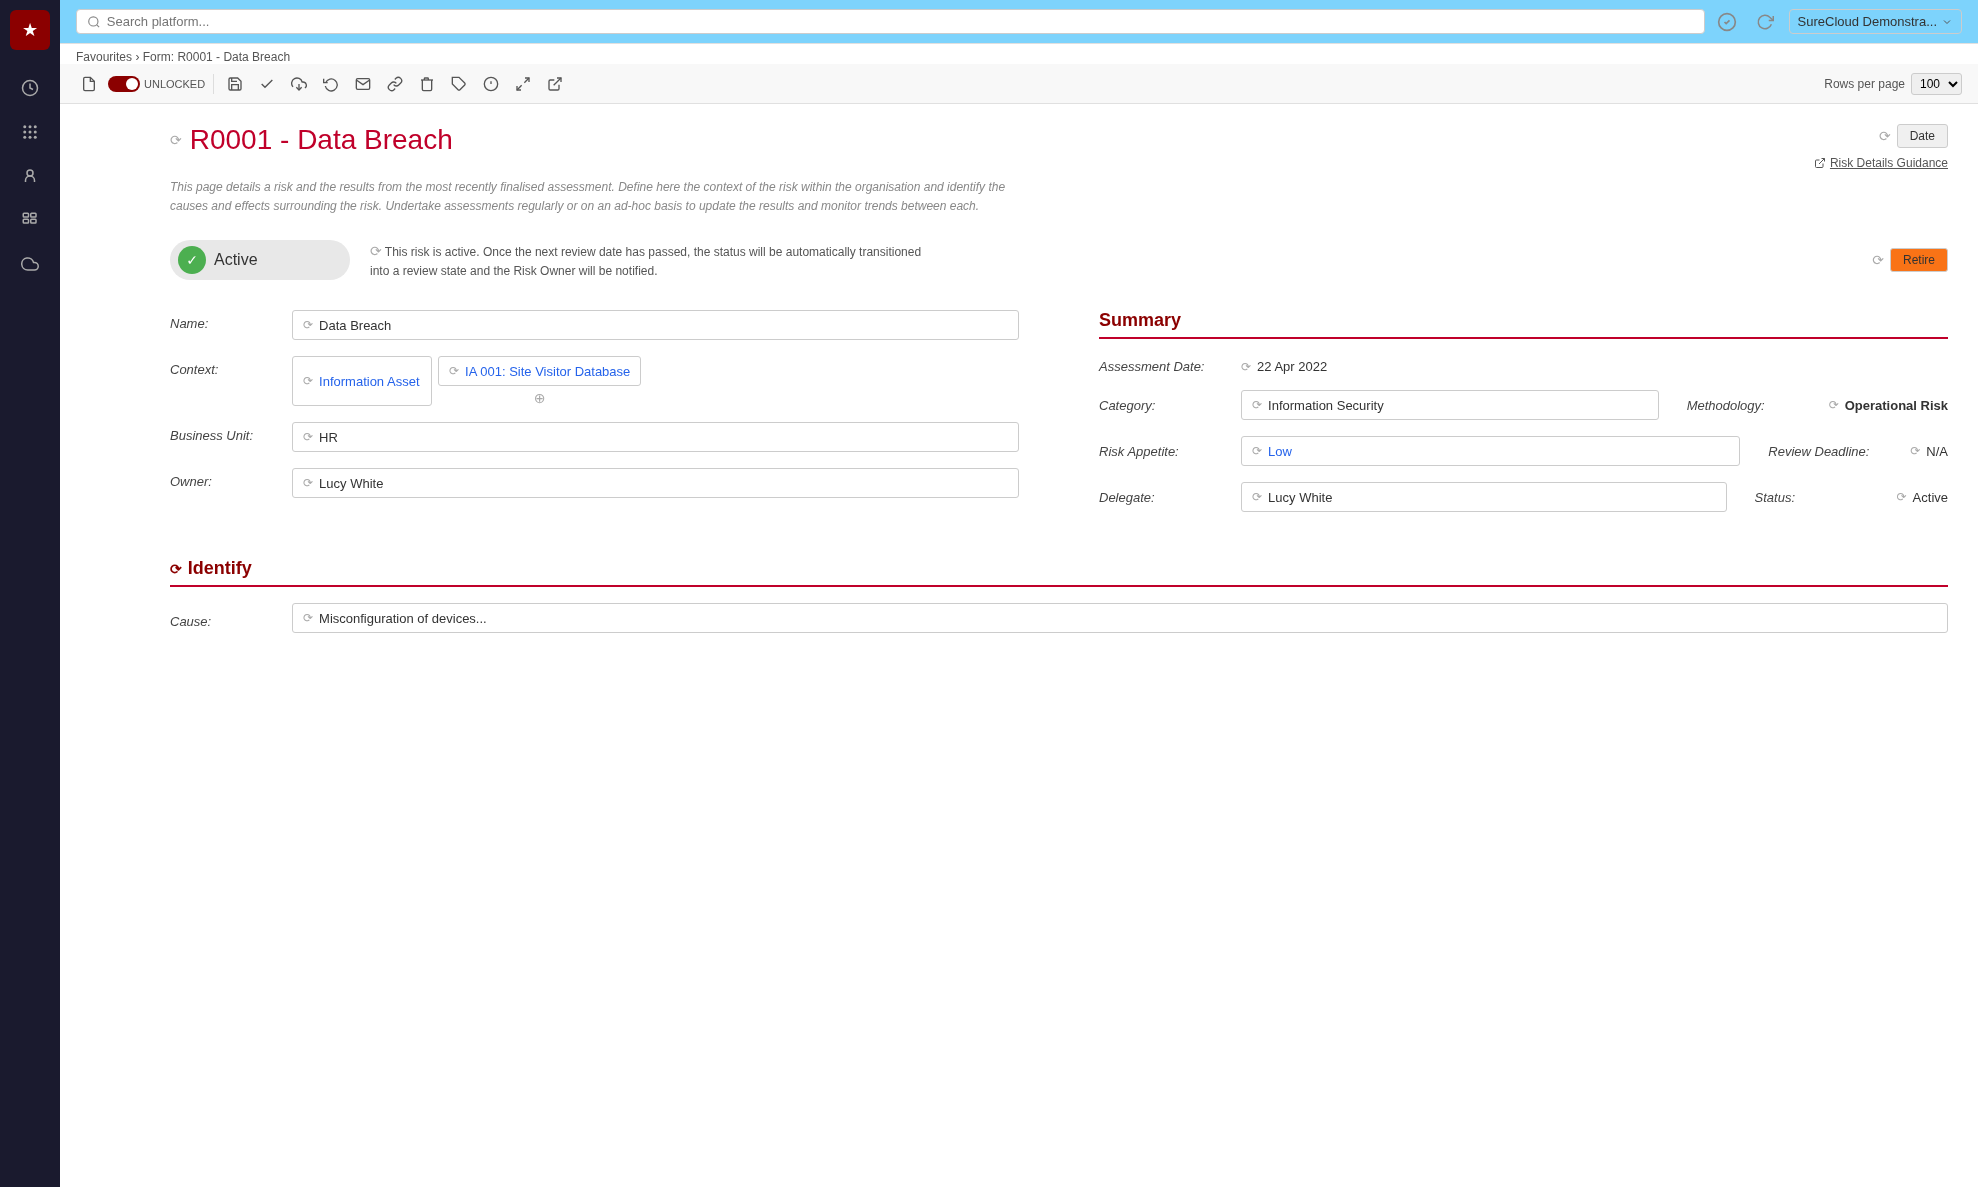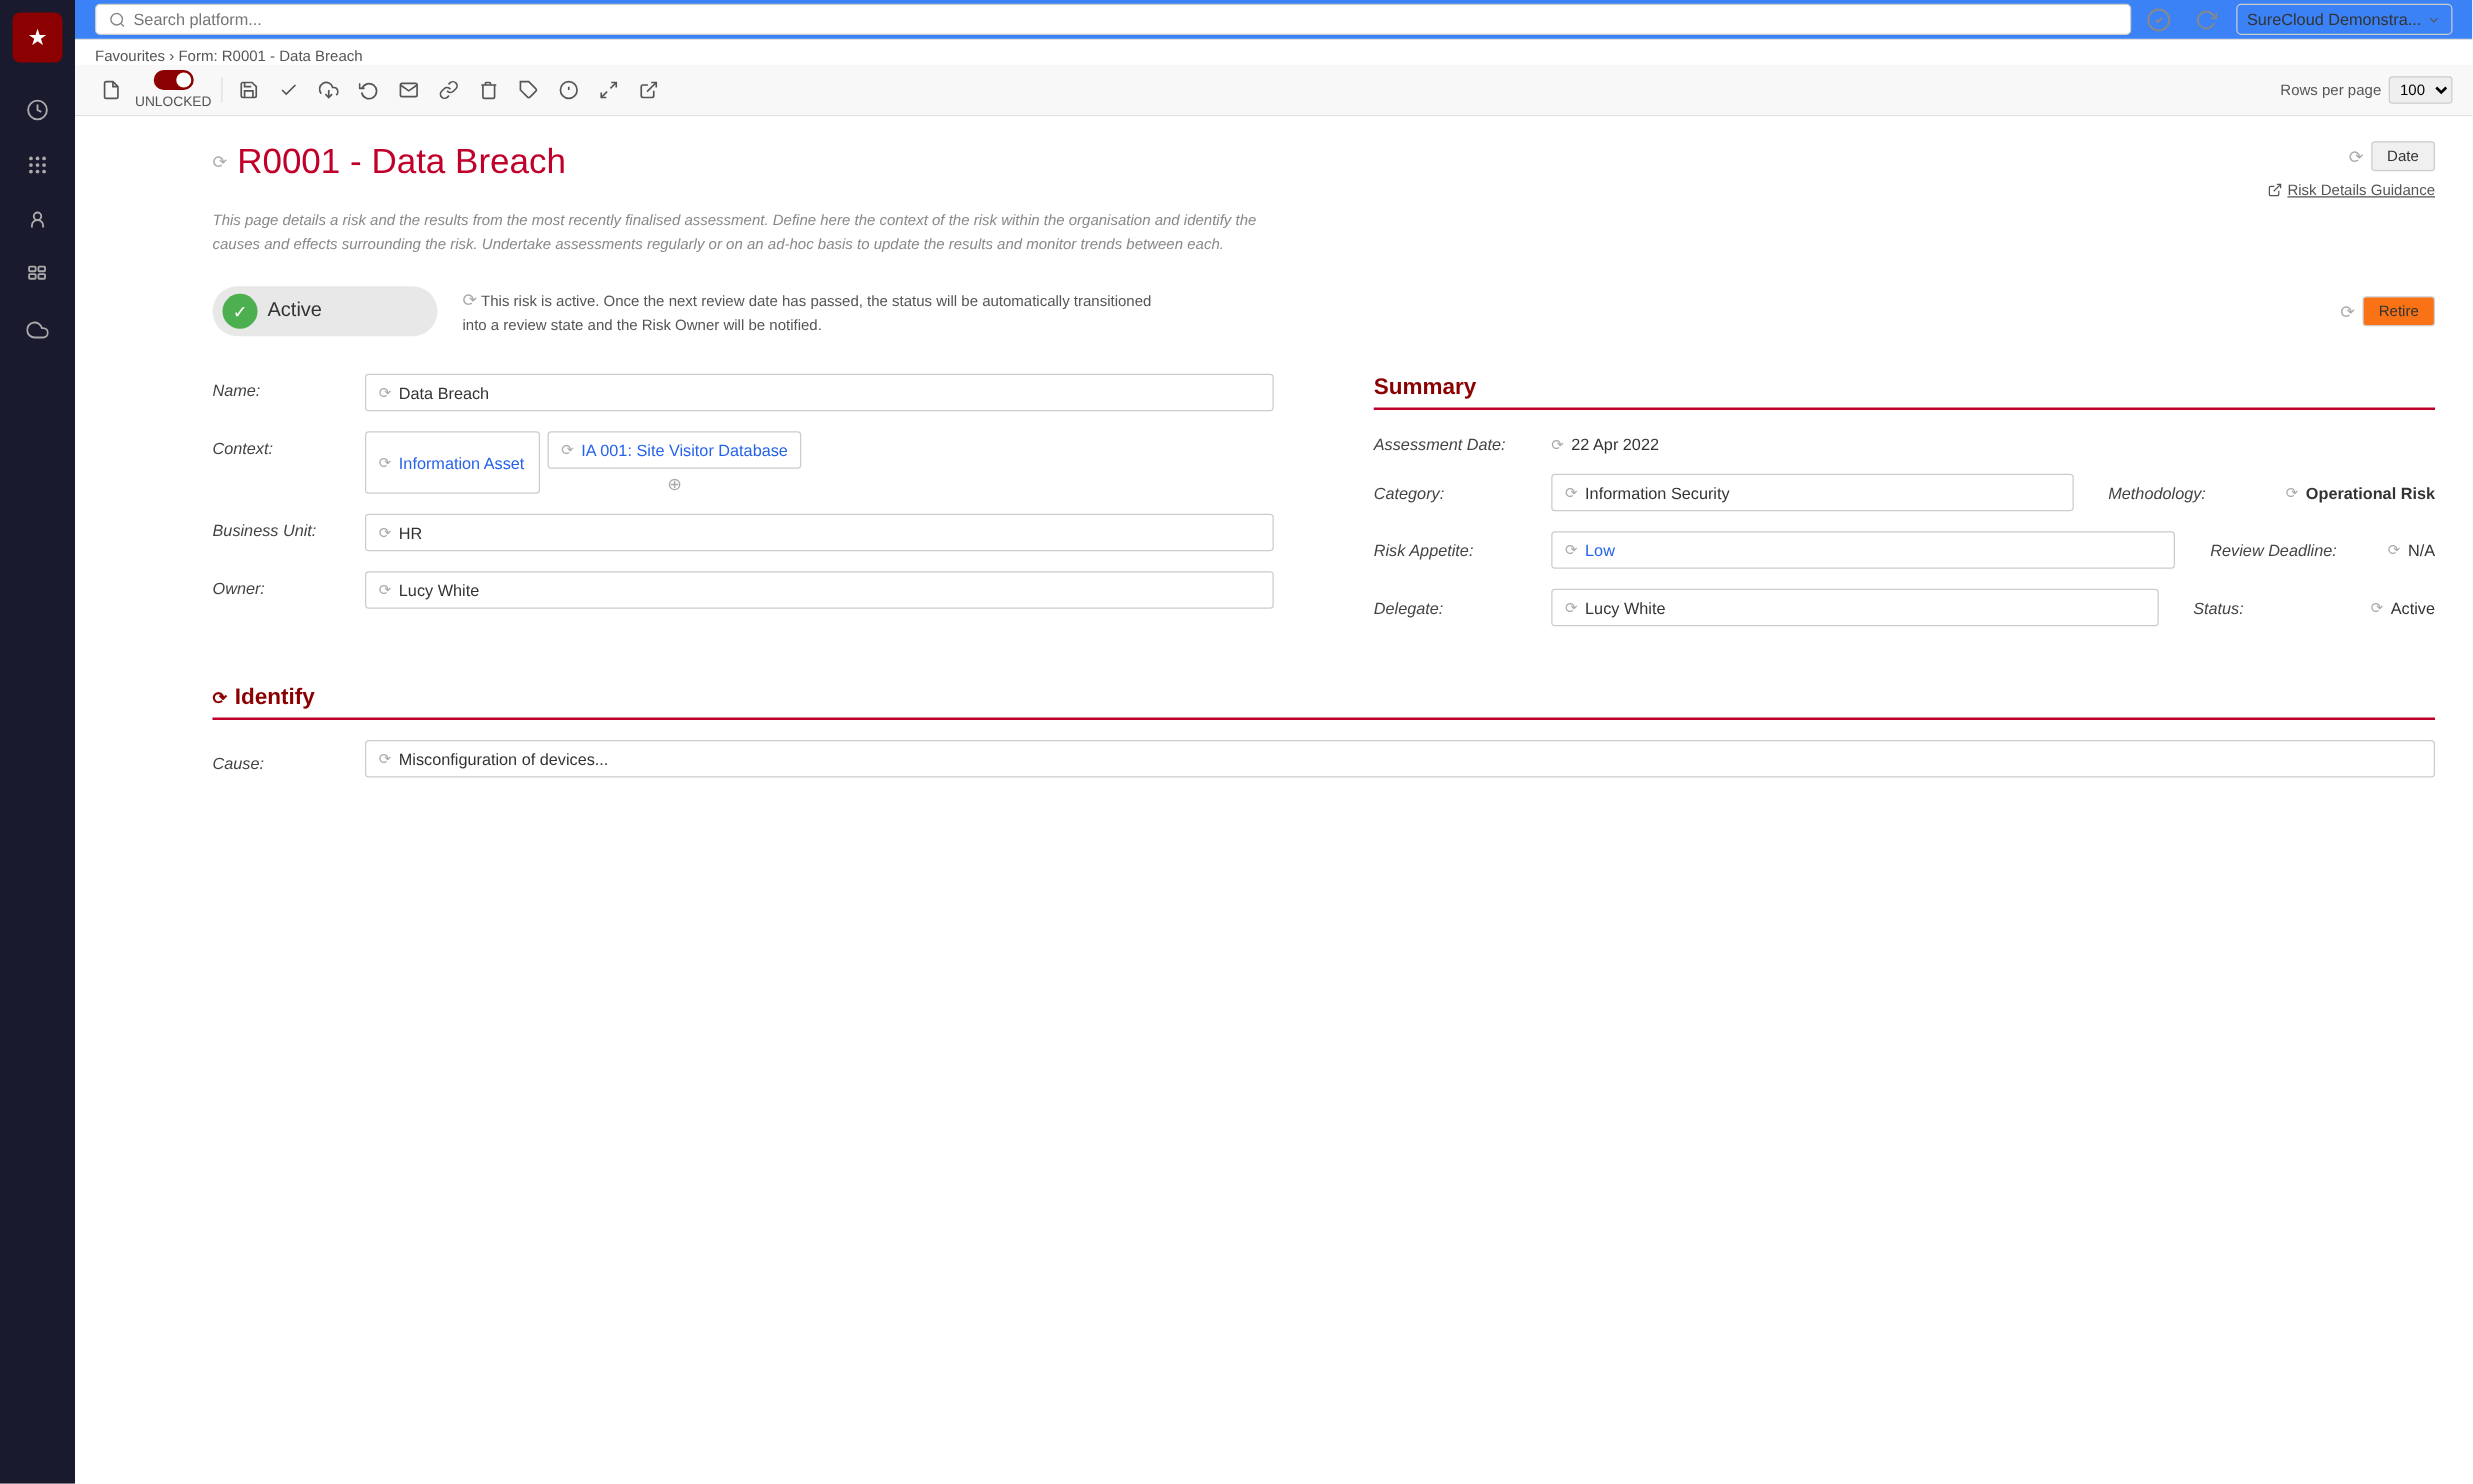--- a/index.html
+++ b/index.html
@@ -40,24 +40,24 @@
       flex-direction: column;
       overflow: hidden;
       background: #fff;
     }
 
     
     .topbar {
       display: flex;
       align-items: center;
       padding: 6px 16px;
-      background: #3b82f6;
+      background: #7dd3fc;
       border-bottom: 1px solid #e0e0e0;
       gap: 8px;
-      height: 32px;
+      height: 44px;
     }
     .search-box {
       flex: 1;
       display: flex;
       align-items: center;
       border: 1px solid #ccc;
       border-radius: 4px;
       padding: 4px 10px;
       gap: 6px;
       background: #fff;
@@ -89,21 +89,21 @@
       border-bottom: 1px solid #e0e0e0;
       gap: 6px;
       min-height: 40px;
     }
     .toolbar-icon {
       width: 26px; height: 26px;
       display: flex; align-items: center; justify-content: center;
       color: #555; cursor: pointer; font-size: 14px;
     }
     .toolbar-toggle {
-      display: flex; align-items: center; gap: 4px; flex-direction: column;
+      display: flex; align-items: center; gap: 4px;
     }
     .toggle-switch {
       width: 32px; height: 16px;
       background: #8b0000;
       border-radius: 8px;
       position: relative;
       cursor: pointer;
     }
     .toggle-switch::after {
       content: '';

